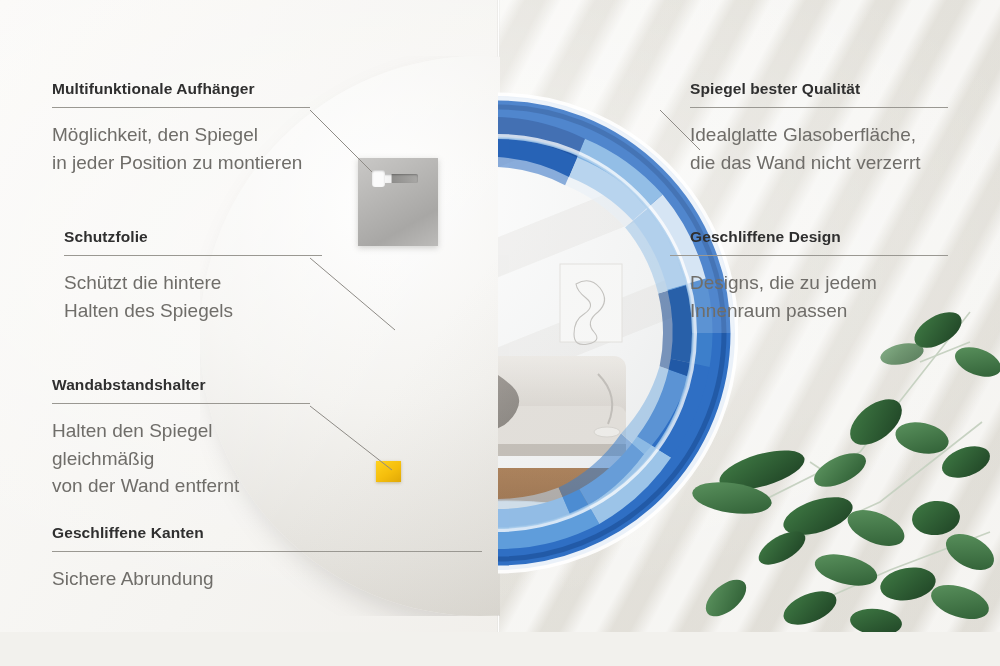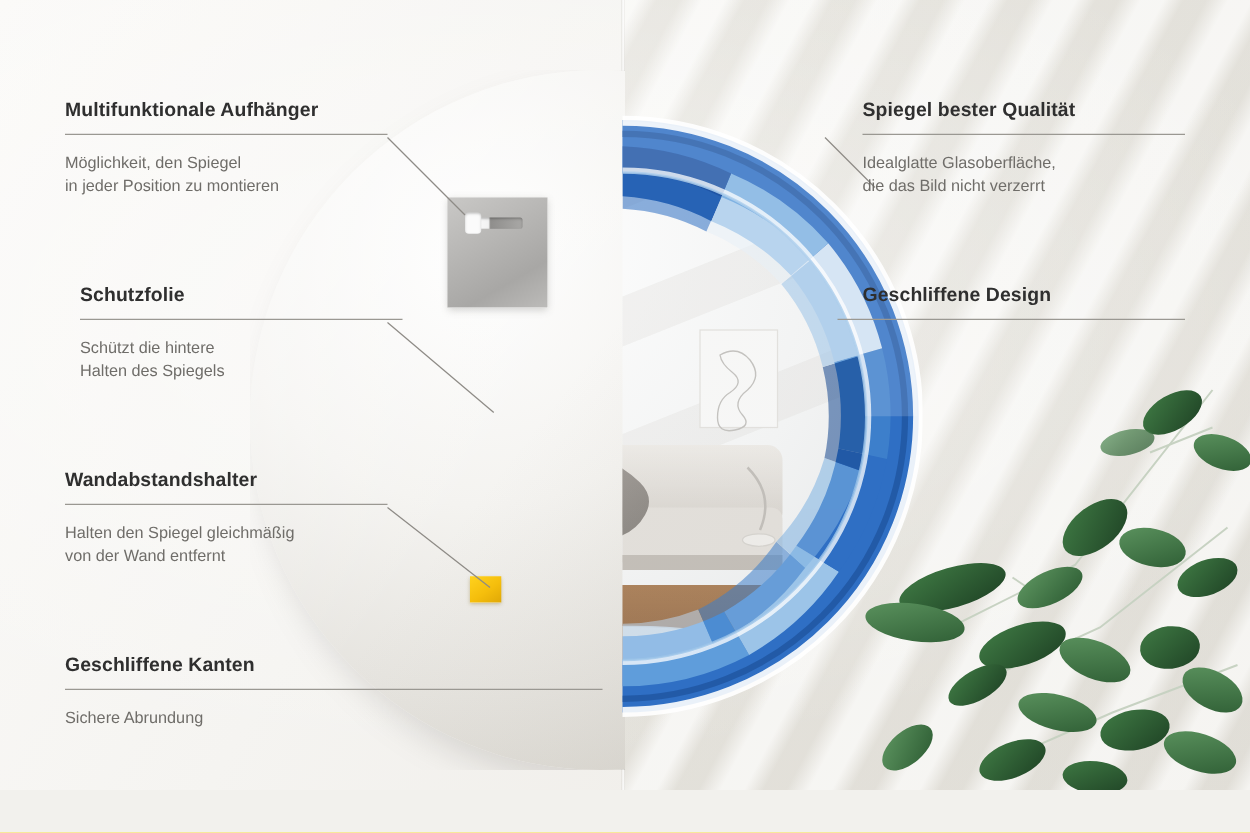--- a/index.html
+++ b/index.html
@@ -57,21 +57,21 @@
 
   
   .mirror{position:absolute;left:476px;top:88px;width:262px;height:490px;}
   .mirror svg{display:block;}
 
   
   .lead{position:absolute;stroke:#8e8b86;stroke-width:1;fill:none;}
   .callout{position:absolute;}
   .callout h3{margin:0;font-size:15.5px;font-weight:bold;color:#2f2f2f;letter-spacing:.1px;}
   .callout .rule{height:1px;background:#9a9892;margin-top:9px;}
-  .callout p{margin:13px 0 0 0;font-size:13px;line-height:1.45;color:#6f6d69;white-space:pre-line;}
+  .callout p{margin:13px 0 0 0;font-size:19px;line-height:1.45;color:#6f6d69;white-space:pre-line;}
   .c-left h3, .c-left p{text-align:left;}
   .c-right h3, .c-right p{text-align:left;}
 
   .plant{position:absolute;right:0;bottom:0;width:330px;height:330px;}
 </style>
 </head>
 <body>
 
 <div id="stage">
 
@@ -225,26 +225,28 @@
     <h3>Wandabstandshalter</h3>
     <div class="rule"></div>
     <p>Halten den Spiegel gleichmäßig
 von der Wand entfernt</p>
   </div>
 
   <div class="callout c-right" style="left:690px;top:80px;width:258px;">
     <h3>Spiegel bester Qualität</h3>
     <div class="rule"></div>
     <p>Idealglatte Glasoberfläche,
-die das Bild nicht verzerrt</p>
+die das Wand nicht verzerrt</p>
   </div>
 
   <div class="callout c-right" style="left:690px;top:228px;width:258px;">
     <h3>Geschliffene Design</h3>
     <div class="rule" style="margin-left:-20px;"></div>
+    <p>Designs, die zu jedem
+Innenraum passen</p>
   </div>
 
   <svg class="plant" viewBox="0 0 330 330">
     <defs>
       <linearGradient id="lg1" x1="0" y1="0" x2="1" y2="1">
         <stop offset="0%" stop-color="#3f7a44"></stop>
           <stop offset="100%" stop-color="#1f4325"></stop>
       </linearGradient>
       <linearGradient id="lg2" x1="0" y1="0" x2="1" y2="1">
         <stop offset="0%" stop-color="#5d9560"></stop>

